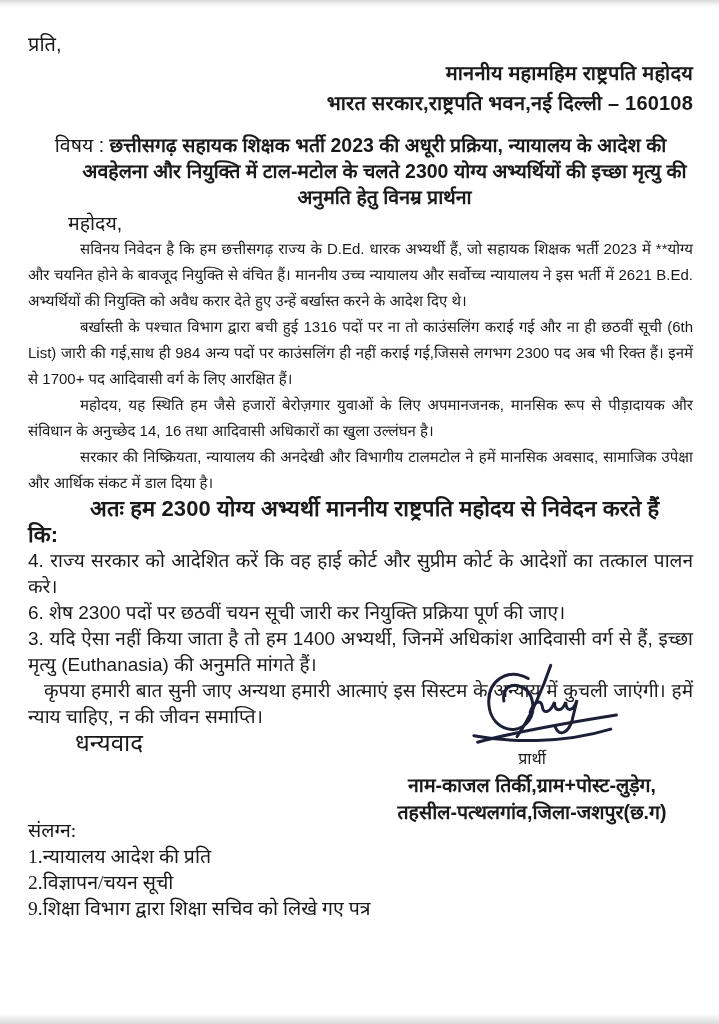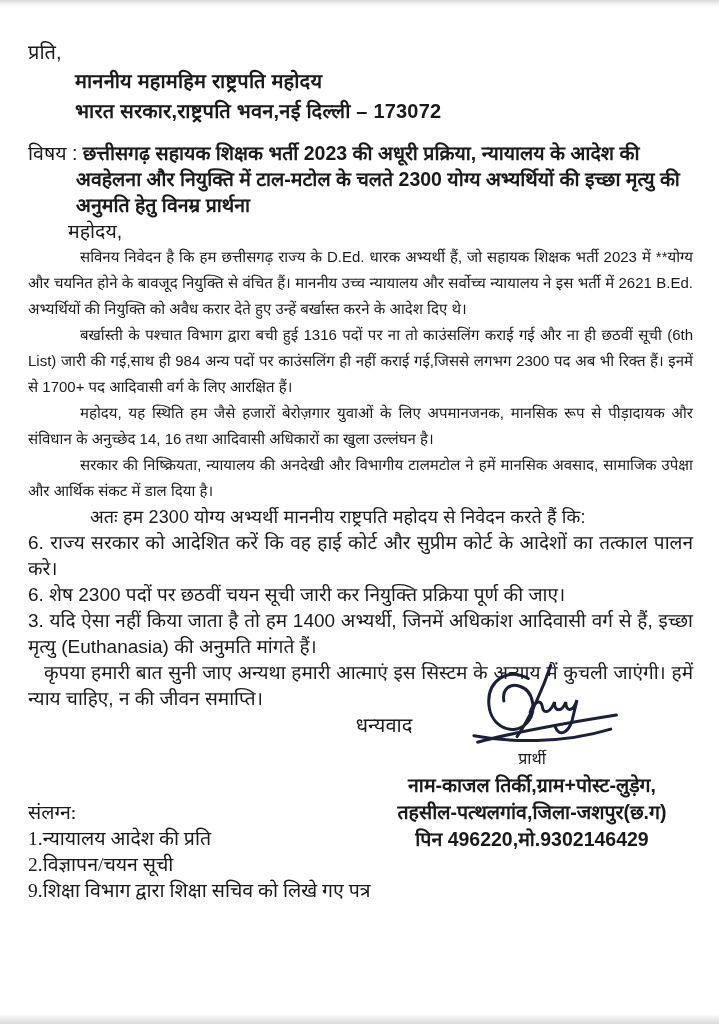--- a/index.html
+++ b/index.html
@@ -15,67 +15,67 @@
     position: absolute; top: 0; left: 0; width: 719px; height: 8px;
     background: linear-gradient(to bottom, #d9d9d9, #f6f6f6 60%, #ffffff);
   }
   .edge-bottom {
     position: absolute; bottom: 0; left: 0; width: 719px; height: 10px;
     background: linear-gradient(to top, #dcdcdc, #eeeeee 60%, #ffffff);
   }
   .page {
     position: absolute; top: 0; left: 0;
     width: 719px; height: 1024px;
-    padding: 38px 26px 0 28px;
+    padding: 30px 26px 0 28px;
   }
   .line { font-size: 19px; line-height: 26px; }
   .to-label { font-size: 20px; line-height: 28px; }
-  .recipient { font-weight: 700; font-size: 20px; line-height: 30px; margin-left: 47px; letter-spacing: 0.2px; }
-  .subject { font-size: 19.5px; line-height: 26px; margin-top: 14px; padding-left: 48px; text-indent: -48px; }
+  .recipient { font-weight: 700; font-size: 20px; line-height: 30px; margin-left: 47px; letter-spacing: 0.2px; text-align: right; }
+  .subject { font-size: 19.5px; line-height: 26px; margin-top: 14px; padding-left: 48px; text-indent: -48px; text-align: center; }
   .subject .subj-label { font-weight: 400; }
   .subject .subj-text { font-weight: 700; }
   .salutation { font-size: 19.5px; line-height: 26px; margin-left: 40px; }
   p.body-par { font-size: 15px; line-height: 26px; text-align: justify; text-indent: 52px; }
-  p.demand-heading { font-size: 18px; line-height: 26px; font-weight: 400; text-indent: 62px; letter-spacing: 0.1px; }
+  p.demand-heading { font-size: 22px; line-height: 26px; font-weight: 700; text-indent: 62px; letter-spacing: 0.1px; }
   p.demand { font-size: 19px; line-height: 26px; text-align: justify; text-indent: 0; }
   p.closing { font-size: 19px; line-height: 26px; text-align: justify; text-indent: 16px; }
-  .thanks { font-size: 20px; line-height: 26px; margin-left: 47px; text-align: center; }
+  .thanks { font-size: 24px; line-height: 26px; margin-left: 47px; }
   .sign-block {
     position: absolute; top: 662px; left: 382px; width: 300px;
     text-align: center;
   }
   .sign-svg { display: block; margin: 0 auto -8px auto; width: 150px; height: 92px; margin-left: 90px; }
   .applicant-label { font-size: 16px; line-height: 26px; }
   .addr { font-size: 19.5px; line-height: 27px; white-space: nowrap; font-weight: bold; }
   .enclosures { margin-top: 62px; font-family: Liberation Serif, serif; }
   .enclosures .line { line-height: 26px; font-size: 19.5px; }
 </style>
 </head>
 <body>
 
 <div class="edge-top"></div>
 
 <div class="page">
 
   <div class="line to-label">प्रति,</div>
   <div class="recipient">माननीय महामहिम राष्ट्रपति महोदय</div>
-  <div class="recipient">भारत सरकार,राष्ट्रपति भवन,नई दिल्ली – 173072</div>
+  <div class="recipient">भारत सरकार,राष्ट्रपति भवन,नई दिल्ली – 160108</div>
 
   <p class="subject"><span class="subj-label">विषय :</span> <span class="subj-text">छत्तीसगढ़ सहायक शिक्षक भर्ती 2023 की अधूरी प्रक्रिया, न्यायालय के आदेश की अवहेलना और नियुक्ति में टाल-मटोल के चलते 2300 योग्य अभ्यर्थियों की इच्छा मृत्यु की अनुमति हेतु विनम्र प्रार्थना</span></p>
 
   <div class="salutation">महोदय,</div>
 
   <p class="body-par">सविनय निवेदन है कि हम छत्तीसगढ़ राज्य के D.Ed. धारक अभ्यर्थी हैं, जो सहायक शिक्षक भर्ती 2023 में **योग्य और चयनित होने के बावजूद नियुक्ति से वंचित हैं। माननीय उच्च न्यायालय और सर्वोच्च न्यायालय ने इस भर्ती में 2621 B.Ed. अभ्यर्थियों की नियुक्ति को अवैध करार देते हुए उन्हें बर्खास्त करने के आदेश दिए थे।</p>
   <p class="body-par">बर्खास्ती के पश्चात विभाग द्वारा बची हुई 1316 पदों पर ना तो काउंसलिंग कराई गई और ना ही छठवीं सूची (6th List) जारी की गई,साथ ही 984 अन्य पदों पर काउंसलिंग ही नहीं कराई गई,जिससे लगभग 2300 पद अब भी रिक्त हैं। इनमें से 1700+ पद आदिवासी वर्ग के लिए आरक्षित हैं।</p>
   <p class="body-par">महोदय, यह स्थिति हम जैसे हजारों बेरोज़गार युवाओं के लिए अपमानजनक, मानसिक रूप से पीड़ादायक और संविधान के अनुच्छेद 14, 16 तथा आदिवासी अधिकारों का खुला उल्लंघन है।</p>
   <p class="body-par">सरकार की निष्क्रियता, न्यायालय की अनदेखी और विभागीय टालमटोल ने हमें मानसिक अवसाद, सामाजिक उपेक्षा और आर्थिक संकट में डाल दिया है।</p>
 
   <p class="demand-heading">अतः हम 2300 योग्य अभ्यर्थी माननीय राष्ट्रपति महोदय से निवेदन करते हैं कि:</p>
 
-  <p class="demand">6. राज्य सरकार को आदेशित करें कि वह हाई कोर्ट और सुप्रीम कोर्ट के आदेशों का तत्काल पालन करे।</p>
+  <p class="demand">4. राज्य सरकार को आदेशित करें कि वह हाई कोर्ट और सुप्रीम कोर्ट के आदेशों का तत्काल पालन करे।</p>
   <p class="demand">6. शेष 2300 पदों पर छठवीं चयन सूची जारी कर नियुक्ति प्रक्रिया पूर्ण की जाए।</p>
   <p class="demand">3. यदि ऐसा नहीं किया जाता है तो हम 1400 अभ्यर्थी, जिनमें अधिकांश आदिवासी वर्ग से हैं, इच्छा मृत्यु (Euthanasia) की अनुमति मांगते हैं।</p>
 
   <p class="closing">कृपया हमारी बात सुनी जाए अन्यथा हमारी आत्माएं इस सिस्टम के अन्याय में कुचली जाएंगी। हमें न्याय चाहिए, न की जीवन समाप्ति।</p>
   <div class="thanks">धन्यवाद</div>
 
   <div class="enclosures">
     <div class="line">संलग्न:</div>
     <div class="line">1.न्यायालय आदेश की प्रति</div>
     <div class="line">2.विज्ञापन/चयन सूची</div>
@@ -88,16 +88,15 @@
   <svg class="sign-svg" viewBox="0 0 160 95" fill="none" stroke="#1b2038" stroke-width="3.2" stroke-linecap="round">
     <path d="M 60 16 C 38 4, 16 18, 18 44 C 20 68, 44 78, 58 64 C 70 52, 66 28, 50 24 C 40 21, 32 28, 34 40"></path>
     <path d="M 84 2 C 76 26, 62 58, 48 78"></path>
     <path d="M 62 52 C 66 40, 74 38, 75 46 C 76 55, 84 52, 88 41 C 88 52, 96 52, 100 41 C 100 52, 108 52, 112 39 L 107 60 C 103 74, 93 79, 89 68"></path>
     <path d="M 6 84 C 50 72, 110 62, 154 55"></path>
     <path d="M 2 77 C 40 84, 95 86, 148 70"></path>
   </svg>
   <div class="applicant-label">प्रार्थी</div>
   <div class="addr">नाम-काजल तिर्की,ग्राम+पोस्ट-लुड़ेग,</div>
   <div class="addr">तहसील-पत्थलगांव,जिला-जशपुर(छ.ग)</div>
-  <div class="addr">पिन 496220,मो.9302146429</div>
 </div>
 
 <div class="edge-bottom"></div>
 
 </body></html>

